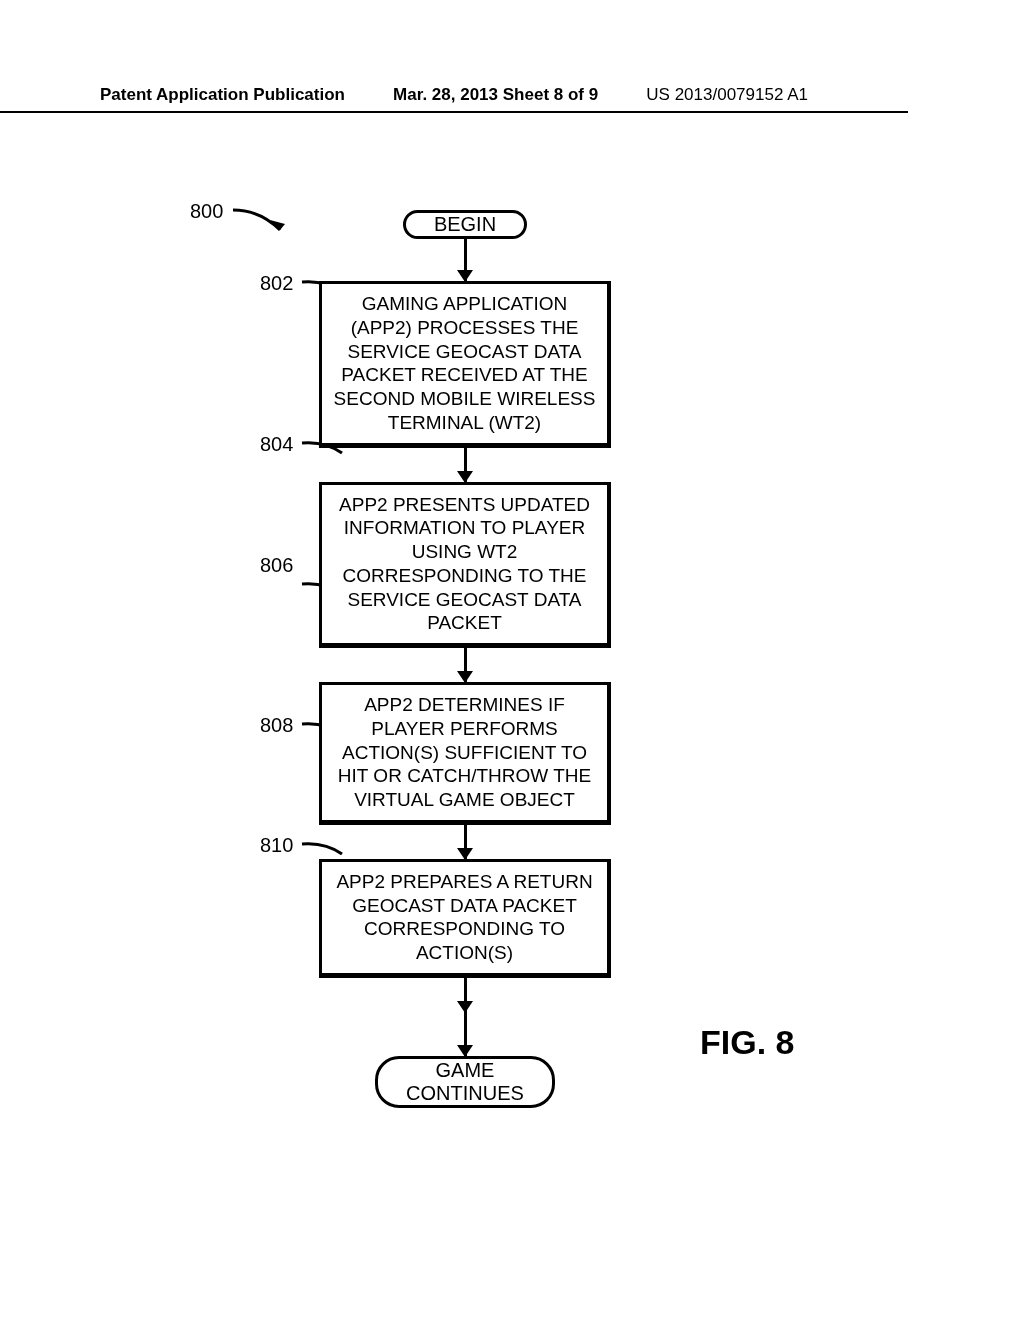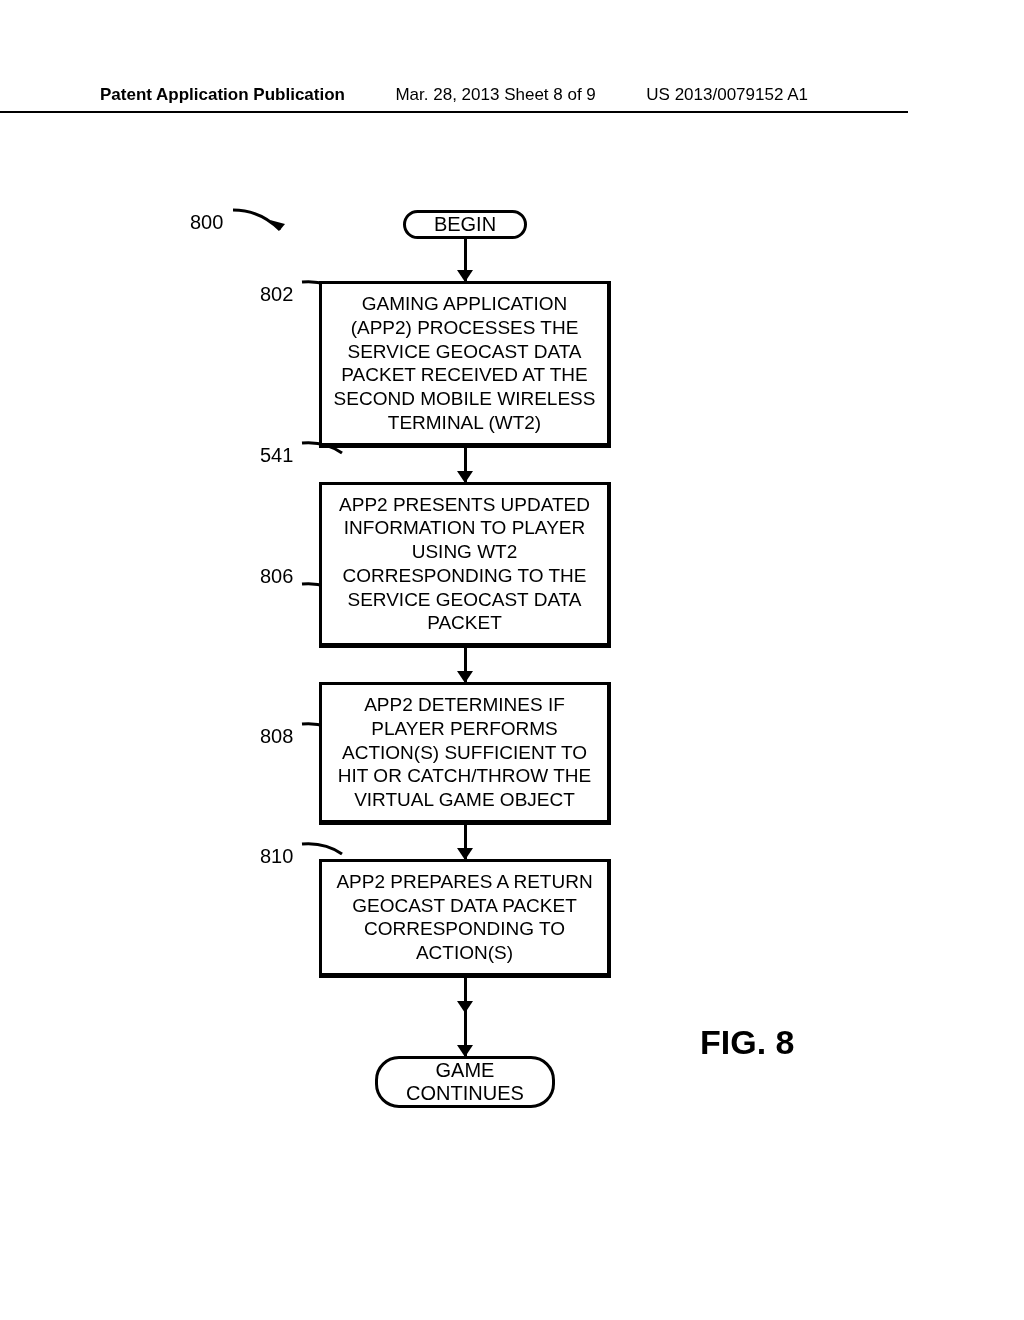--- a/index.html
+++ b/index.html
@@ -16,21 +16,21 @@
     left: 0;
     width: 908px;
     padding: 0 100px 6px 100px;
     display: flex;
     justify-content: space-between;
     align-items: baseline;
     border-bottom: 2px solid #000;
     font-size: 17px;
   }
   .header .left { font-weight: bold; }
-  .header .mid { font-weight: normal; }
+  .header .mid { font-weight: bold; }
   .header .right { font-weight: normal; }
   .diagram {
     position: absolute;
     top: 190px;
     left: 0;
     width: 1024px;
   }
   .center-col {
     position: absolute;
     left: 300px;
@@ -74,21 +74,20 @@
     width: 0;
     height: 0;
     border-left: 8px solid transparent;
     border-right: 8px solid transparent;
     border-top: 12px solid #000;
   }
   .ref-label {
     position: absolute;
     font-size: 20px;
     text-align: right;
-    margin-top: 11px;
   }
   
   .swoosh {
     position: absolute;
   }
   .fig-label {
     position: absolute;
     font-size: 34px;
     font-weight: bold;
     margin-top: 48px;
@@ -116,21 +115,21 @@
   <svg class="swoosh" style="top:10px; left:230px;" width="70" height="40">
     <path d="M3 10 Q 30 10 50 30" stroke="#000" stroke-width="3" fill="none"></path>
     <polygon points="50,30 40,20 55,24" fill="#000"></polygon>
   </svg>
 
   <div class="ref-label" style="top:82px; left:260px;">802</div>
   <svg class="swoosh" style="top:84px; left:300px;" width="50" height="25">
     <path d="M2 8 Q 25 6 42 18" stroke="#000" stroke-width="3" fill="none"></path>
   </svg>
 
-  <div class="ref-label" style="top:243px; left:260px;">541</div>
+  <div class="ref-label" style="top:243px; left:260px;">804</div>
   <svg class="swoosh" style="top:245px; left:300px;" width="50" height="25">
     <path d="M2 8 Q 25 6 42 18" stroke="#000" stroke-width="3" fill="none"></path>
   </svg>
 
   <div class="ref-label" style="top:364px; left:260px;">806</div>
   <svg class="swoosh" style="top:386px; left:300px;" width="50" height="25">
     <path d="M2 8 Q 25 6 42 18" stroke="#000" stroke-width="3" fill="none"></path>
   </svg>
 
   <div class="ref-label" style="top:524px; left:260px;">808</div>

